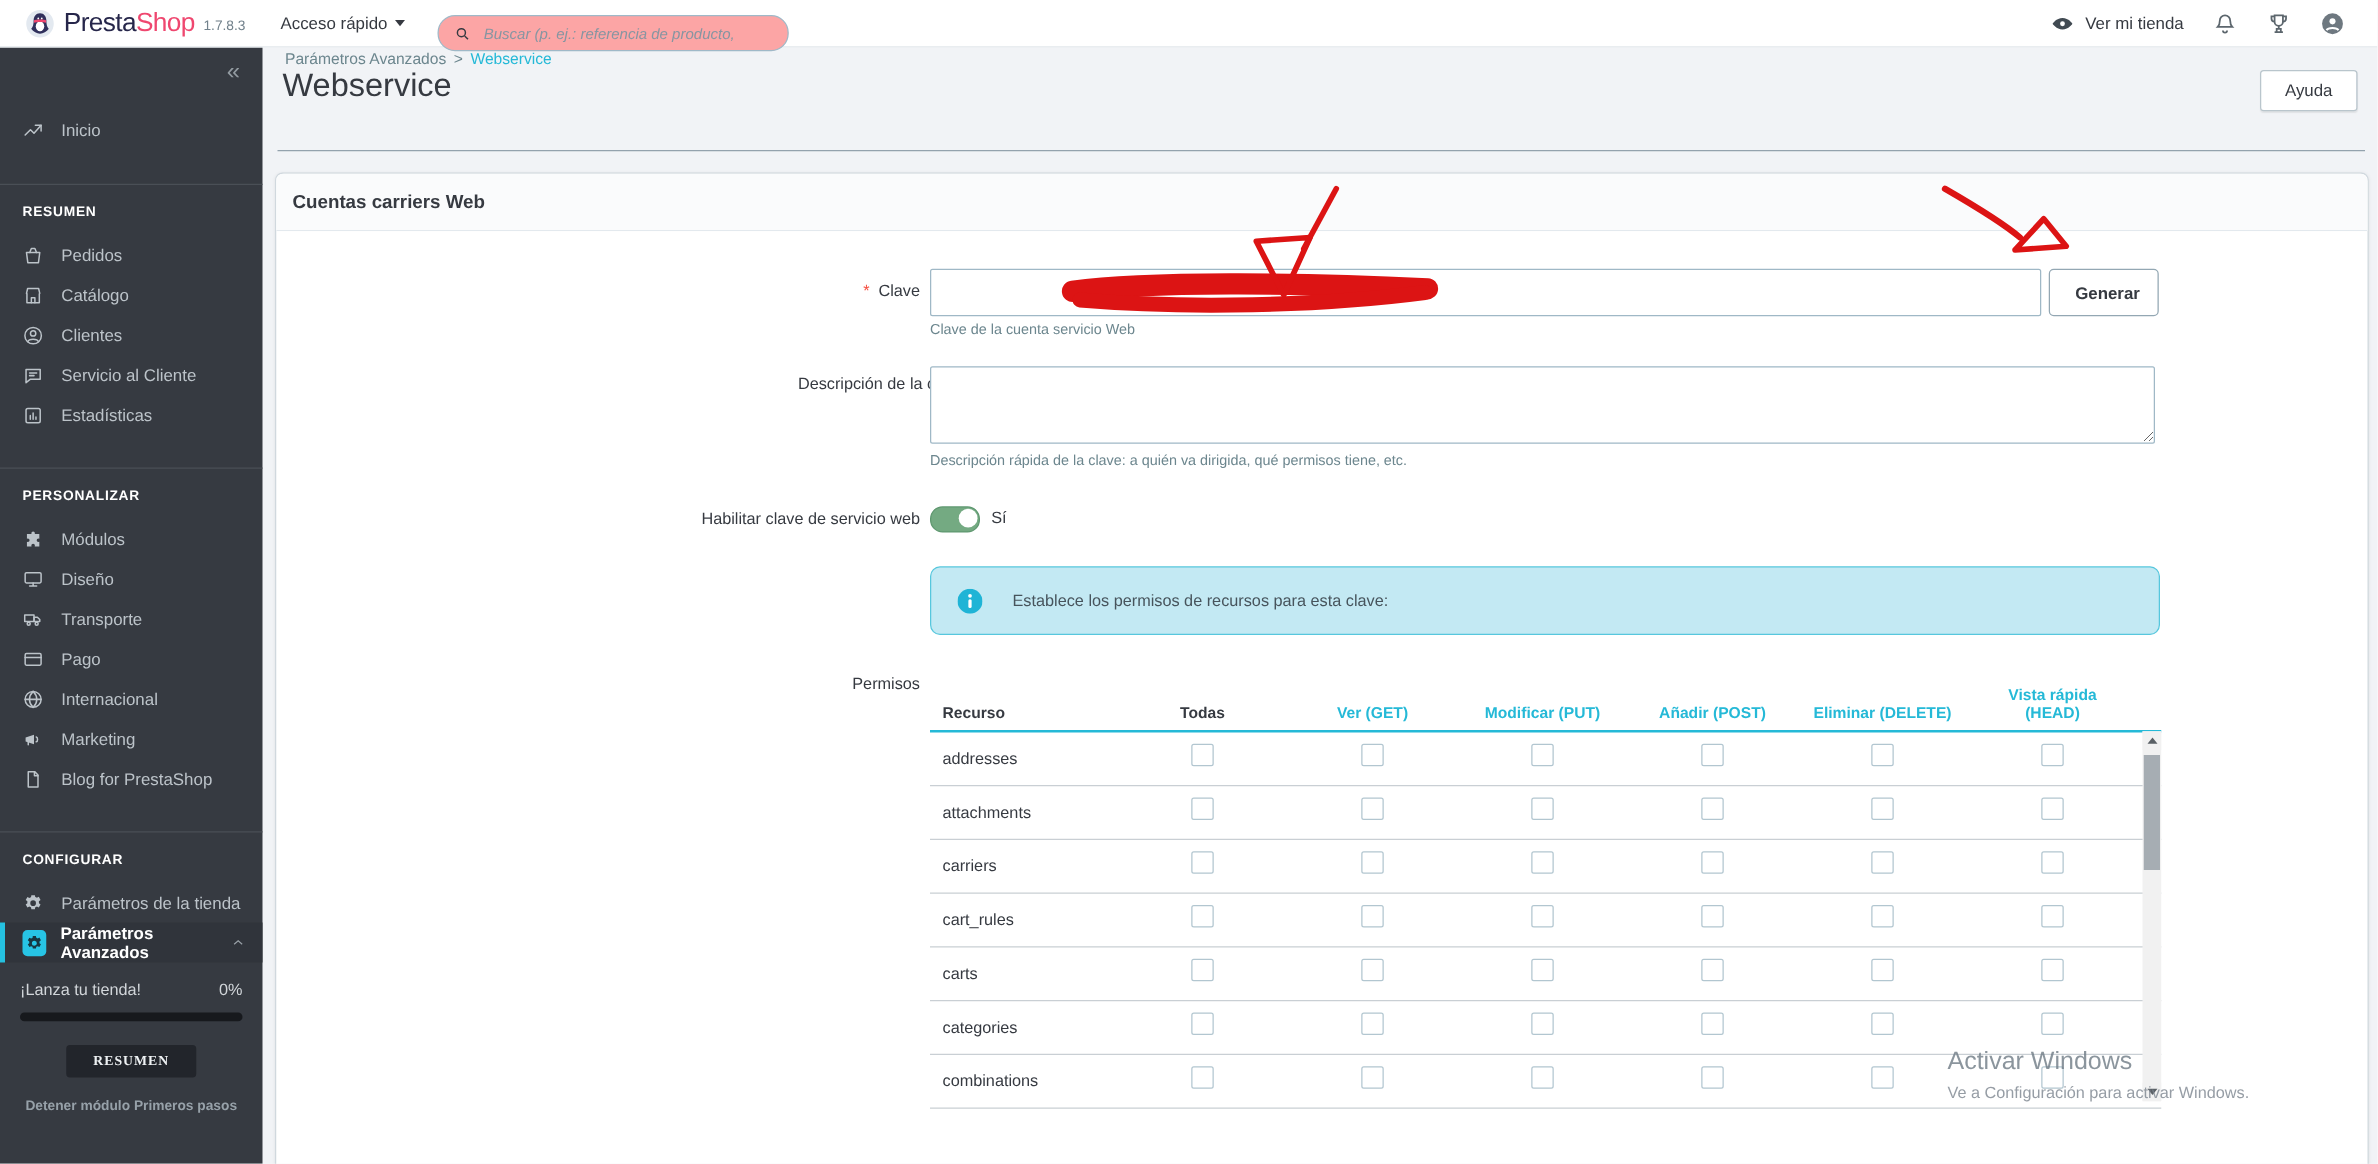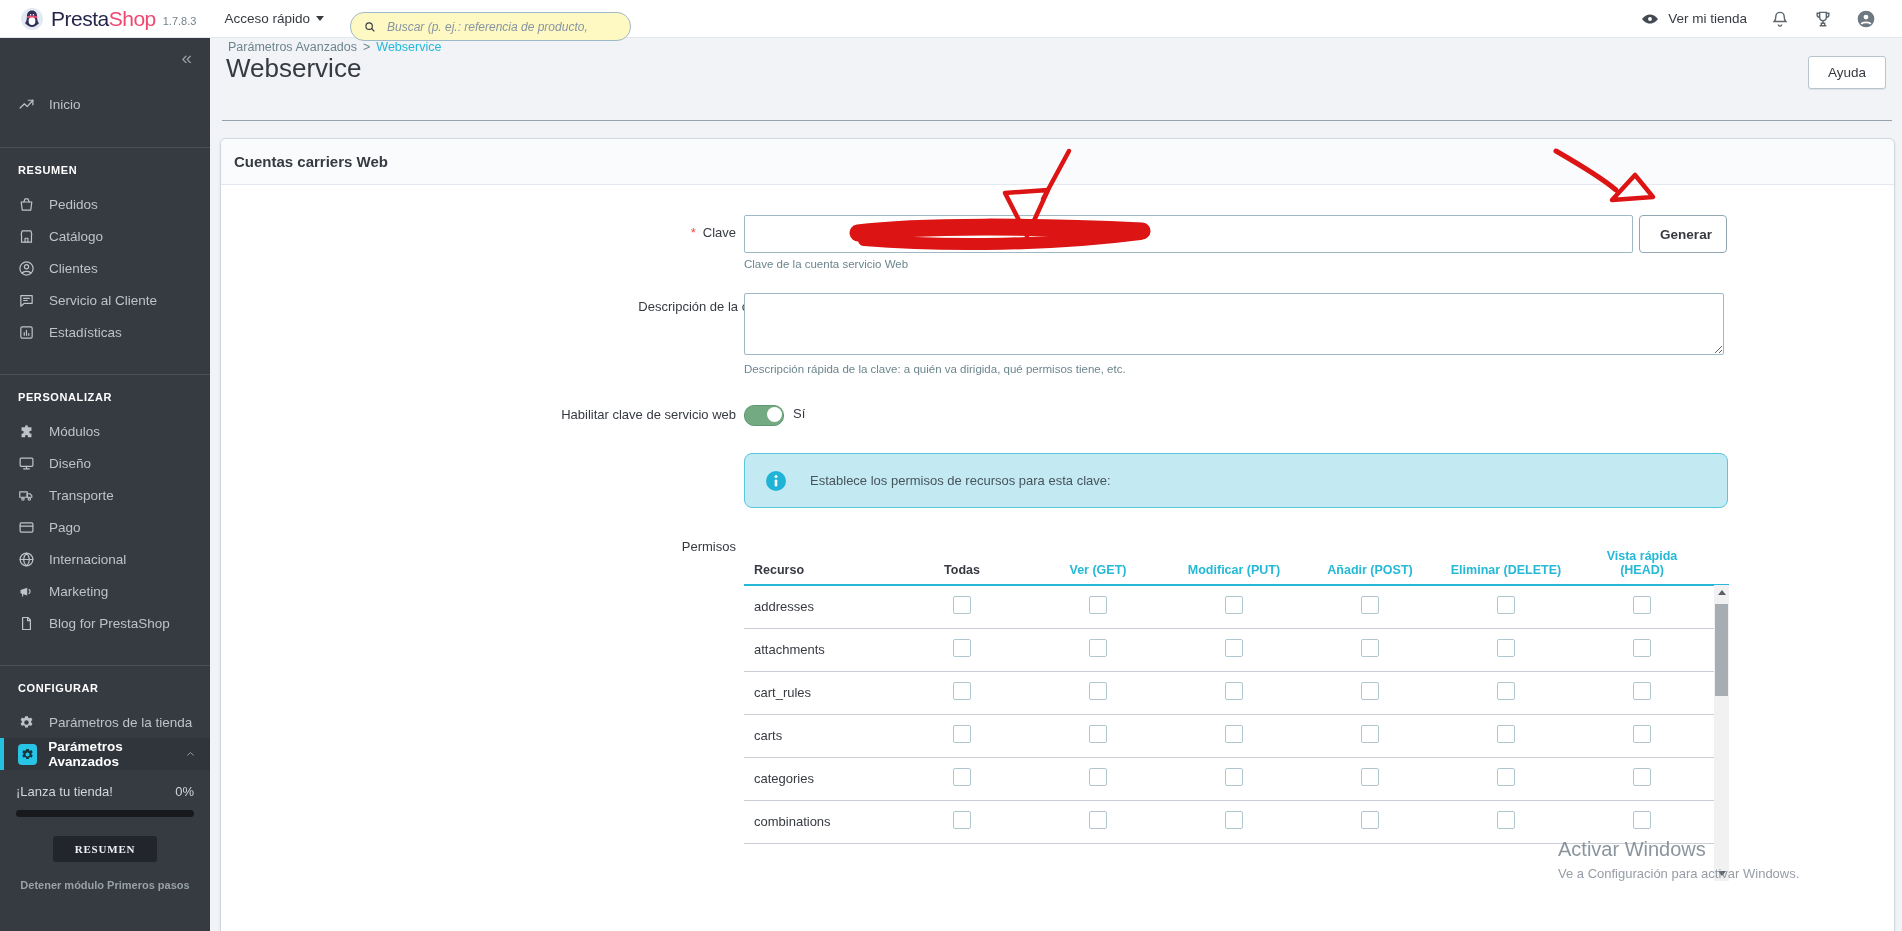--- a/index.html
+++ b/index.html
@@ -8,21 +8,21 @@
   
   .topbar{position:absolute;top:0;left:0;right:0;height:37px;background:#fff;border-bottom:1px solid #e2e7ec;
           display:flex;align-items:center;z-index:30;}
   .brand{display:flex;align-items:center;margin-left:20px;}
   .brand svg{width:24px;height:24px;}
   .wordmark{font-size:21px;font-weight:normal;letter-spacing:-0.5px;margin-left:7px;color:#26264a;}
   .wordmark .pink{color:#ef476f;}
   .version{font-size:11px;color:#72828c;margin-left:7px;margin-top:4px;}
   .quick{margin-left:28px;font-size:13.5px;color:#363a41;display:flex;align-items:center;gap:6px;cursor:pointer;}
   .caret{width:0;height:0;border-left:4px solid transparent;border-right:4px solid transparent;border-top:5px solid #363a41;}
-  .search{margin-left:26px;width:255px;height:27px;border:1px solid #9fb9c8;border-radius:14px;display:flex;align-items:center;padding:0 12px;background:#fef9c3;margin-top:16px;}
+  .search{margin-left:26px;width:255px;height:27px;border:1px solid #9fb9c8;border-radius:14px;display:flex;align-items:center;padding:0 12px;background:#fca5a5;margin-top:16px;}
   .search svg{width:14px;height:14px;stroke:#363a41;fill:none;stroke-width:2;}
   .search input{border:none;outline:none;flex:1;margin-left:8px;font-size:12px;font-style:italic;color:#55626c;background:transparent;font-family:"Liberation Sans",sans-serif;}
   .search input::placeholder{color:#8795a1;}
   .top-right{margin-left:auto;display:flex;align-items:center;gap:23px;margin-right:26px;}
   .shopview{display:flex;align-items:center;gap:8px;font-size:13.5px;color:#363a41;cursor:pointer;}
   .ticon{width:20px;height:20px;}
   .ticon svg{width:100%;height:100%;stroke:#5c666d;fill:none;stroke-width:1.7;}
   
   .sidebar{position:absolute;top:37px;left:0;bottom:0;width:210px;background:#363a41;z-index:20;color:#bcc3c9;}
   .collapse{height:30px;padding:10px 18px 0 0;text-align:right;font-size:19px;color:#939ba1;cursor:pointer;}
@@ -352,20 +352,29 @@
           <div class="tr row">
             <div class="td name">attachments</div>
             <div class="td"><span class="cb"></span></div>
             <div class="td"><span class="cb"></span></div>
             <div class="td"><span class="cb"></span></div>
             <div class="td"><span class="cb"></span></div>
             <div class="td"><span class="cb"></span></div>
             <div class="td"><span class="cb"></span></div>
           </div>
           <div class="tr row">
+            <div class="td name">carriers</div>
+            <div class="td"><span class="cb"></span></div>
+            <div class="td"><span class="cb"></span></div>
+            <div class="td"><span class="cb"></span></div>
+            <div class="td"><span class="cb"></span></div>
+            <div class="td"><span class="cb"></span></div>
+            <div class="td"><span class="cb"></span></div>
+          </div>
+          <div class="tr row">
             <div class="td name">cart_rules</div>
             <div class="td"><span class="cb"></span></div>
             <div class="td"><span class="cb"></span></div>
             <div class="td"><span class="cb"></span></div>
             <div class="td"><span class="cb"></span></div>
             <div class="td"><span class="cb"></span></div>
             <div class="td"><span class="cb"></span></div>
           </div>
           <div class="tr row">
             <div class="td name">carts</div>

